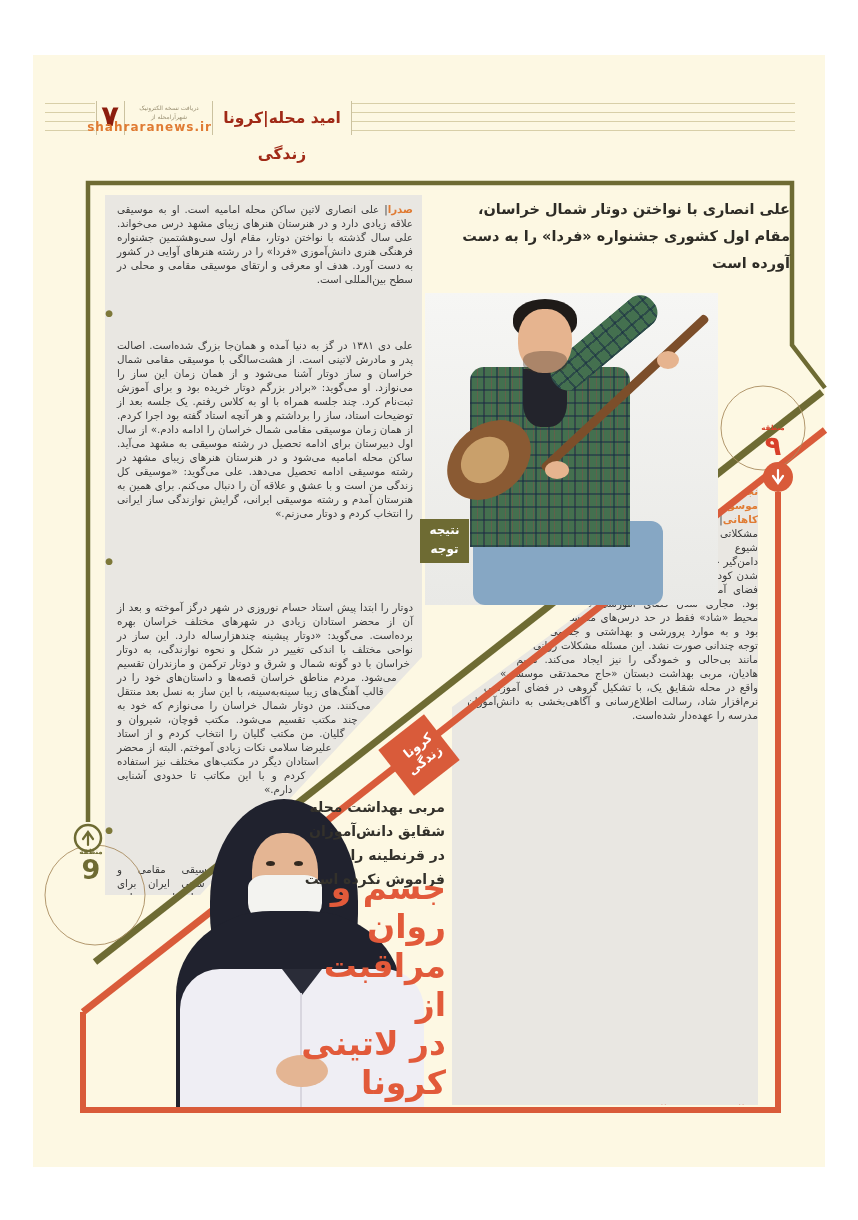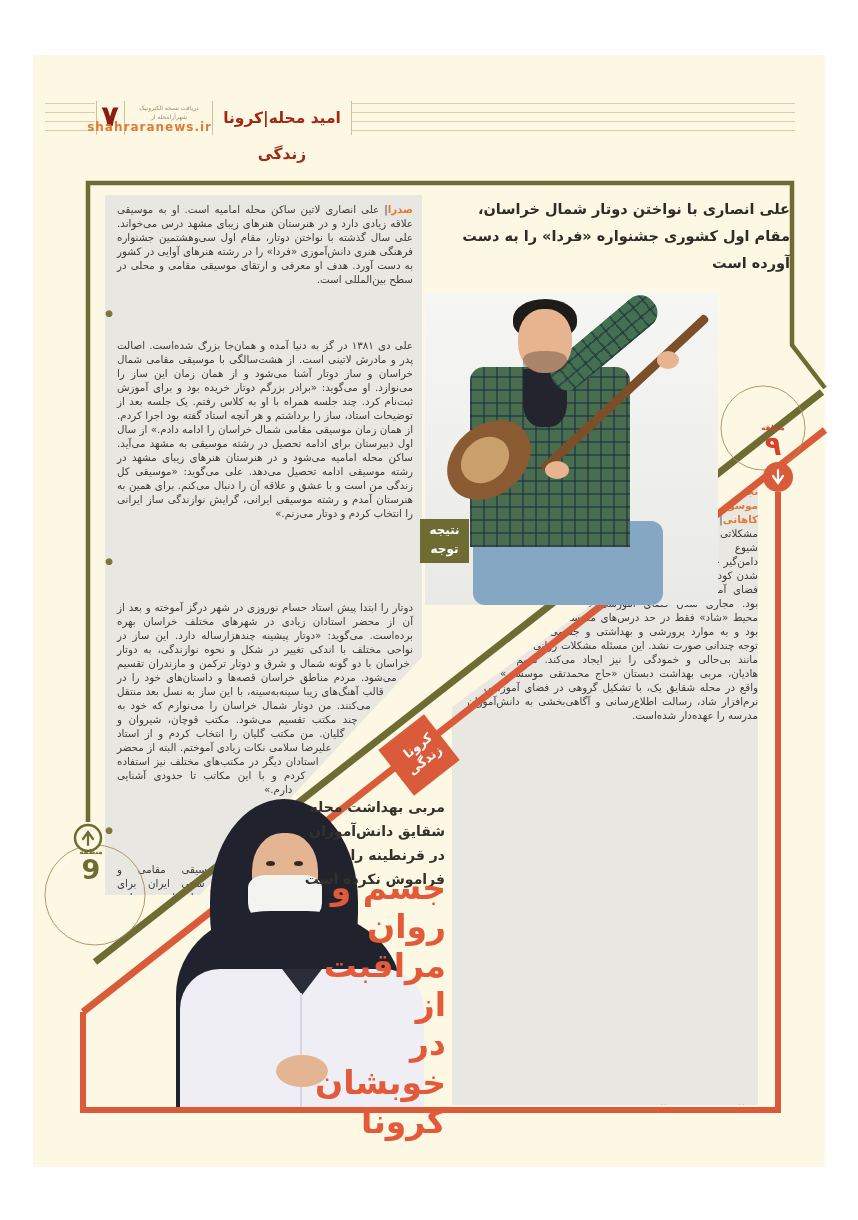--- a/index.html
+++ b/index.html
@@ -197,21 +197,21 @@
   </div>
 
   <div class="abs diamond z5" style="z-index:5">
     <div>کرونا</div>
     <div>زندگی</div>
   </div>
   <div class="kicker2" style="z-index:5">مربی بهداشت محله شقایق دانش‌آموزان در قرنطینه را فراموش نکرده است</div>
   <div class="title2" style="z-index:5">
     <div>جسم و روان</div>
     <div>مراقبت از</div>
-    <div>در خوبشان</div>
+    <div>در لاتینی</div>
     <div>کرونا</div>
   </div>
 
   <svg class="layer z4" style="z-index:4" width="858" height="1220" viewBox="0 0 858 1220">
     <circle cx="763" cy="428" r="42" fill="none" stroke="#a98c60" stroke-width="0.9"></circle>
     <circle cx="95" cy="895" r="50" fill="none" stroke="#a98c60" stroke-width="0.9"></circle>
     <path d="M88,822 L88,183 L792,183 L792,345 L825,388" fill="none" stroke="#6e6b33" stroke-width="4.5"></path>
     <path d="M83,1012 L83,1110 L778,1110 L778,492" fill="none" stroke="#d95b3a" stroke-width="6"></path>
     <circle cx="778" cy="477" r="15" fill="#d95b3a"></circle>
     <path d="M778,470 l0,12 m-5,-6 l5,7 l5,-7" stroke="#ffffff" stroke-width="2.2" fill="none" stroke-linecap="round"></path>

